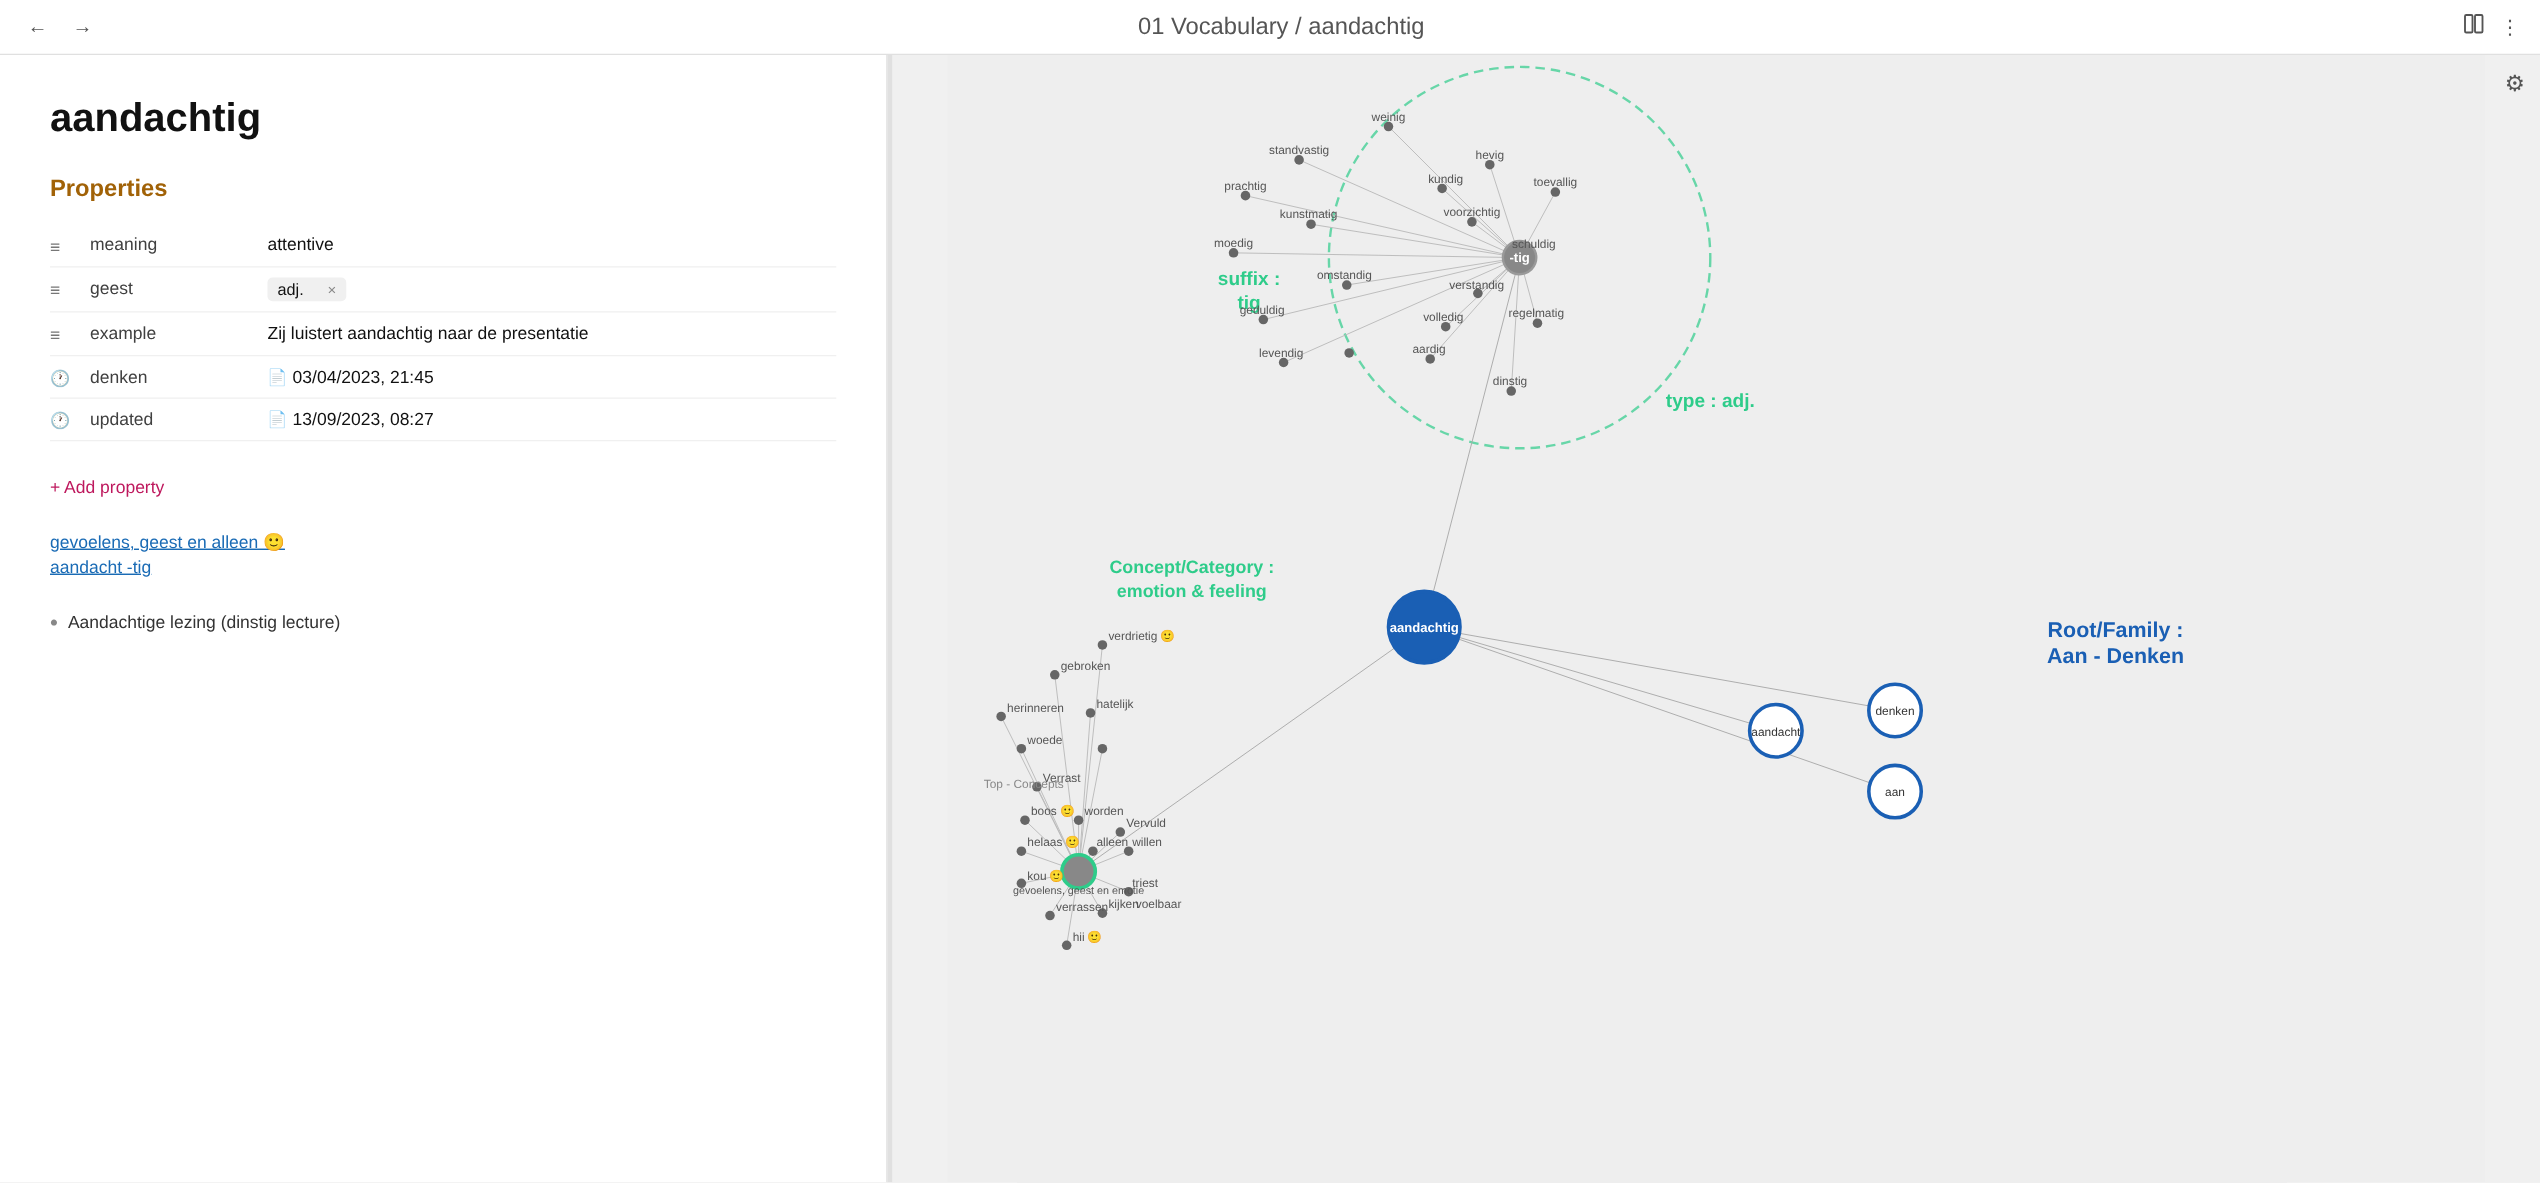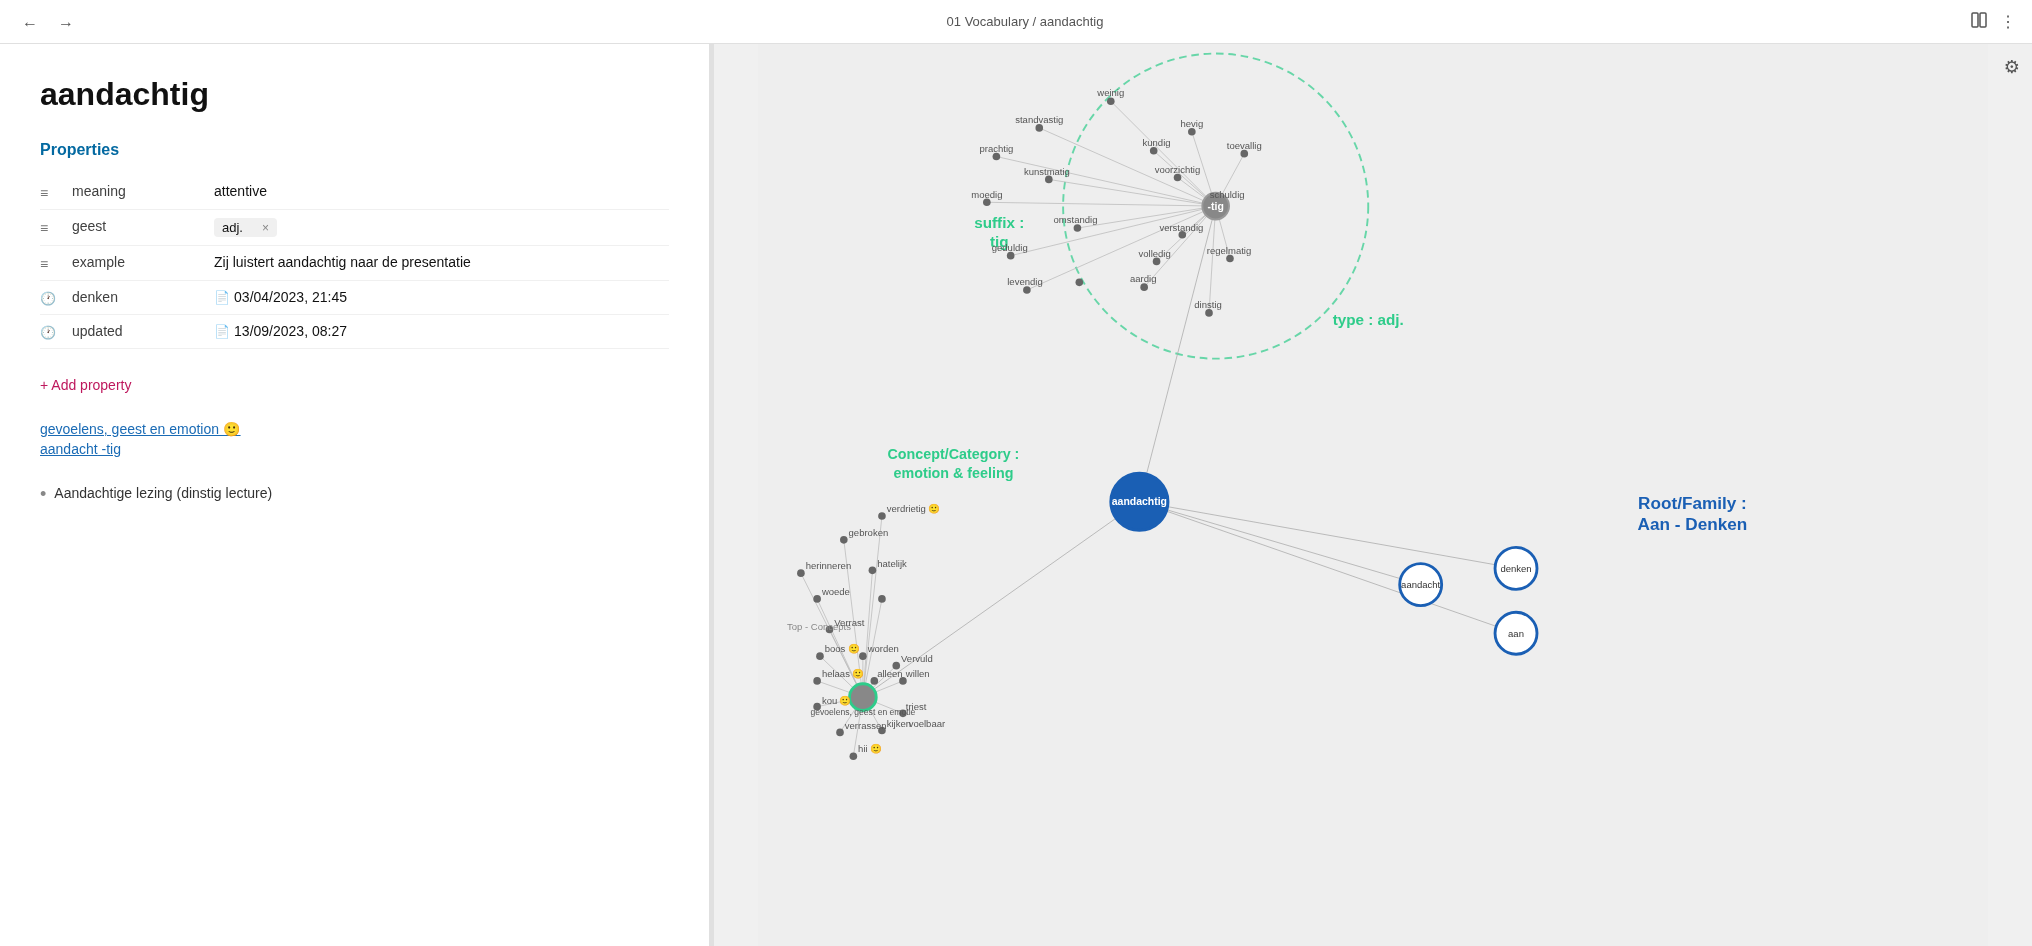--- a/index.html
+++ b/index.html
@@ -14,39 +14,39 @@
       padding: 0 16px; gap: 16px; flex-shrink: 0;
     }
     .nav-buttons { display: flex; gap: 8px; }
     .nav-btn {
       background: none; border: none; cursor: pointer;
       font-size: 16px; color: #555; padding: 4px 6px;
       border-radius: 4px;
     }
     .nav-btn:disabled { color: #ccc; cursor: default; }
     .breadcrumb {
-      flex: 1; text-align: center; font-size: 13px; color: #555;
+      flex: 1; text-align: center; font-size: 19px; color: #555;
     }
     .header-icons { display: flex; gap: 12px; }
     .header-icon-btn {
       background: none; border: none; cursor: pointer;
       font-size: 16px; color: #555;
     }
 
     
     .main { display: flex; flex: 1; overflow: hidden; }
 
     
     .left-panel {
       width: 710px; flex-shrink: 0;
       background: #fff; padding: 32px 40px;
       overflow-y: auto; border-right: 1px solid #e0e0e0;
     }
     .page-title { font-size: 32px; font-weight: 700; color: #111; margin-bottom: 28px; }
-    .section-title { font-size: 16px; font-weight: 600; color: #0369a1; margin-bottom: 16px; }
+    .section-title { font-size: 19px; font-weight: 600; color: #a16207; margin-bottom: 16px; }
 
     
     .properties-list { list-style: none; margin-bottom: 24px; }
     .property-row {
       display: flex; align-items: flex-start;
       padding: 8px 0; border-bottom: 1px solid #f0f0f0;
       gap: 12px;
     }
     .property-icon { color: #777; font-size: 14px; width: 20px; flex-shrink: 0; margin-top: 2px; }
     .property-name { width: 130px; flex-shrink: 0; color: #404040; font-size: 14px; }
@@ -160,21 +160,21 @@
             <span class="property-value">
               <span style="color:#777;font-size:13px;">📄</span> <span>13/09/2023, 08:27</span>
             </span>
           </li>
         </ul>
         <button class="add-property-btn">+ Add property</button>
       </div>
 
       <div class="links-section">
         <div class="link-item">
-          <a href="#">gevoelens, geest en emotion 🙂</a>
+          <a href="#">gevoelens, geest en alleen 🙂</a>
         </div>
         <div class="link-item">
           <a href="#">aandacht</a><a href="#"> -tig</a>
         </div>
       </div>
 
       <div class="examples-section">
         <div class="example-item">
           <span class="bullet">•</span>
           <span>Aandachtige lezing (dinstig lecture)</span>

